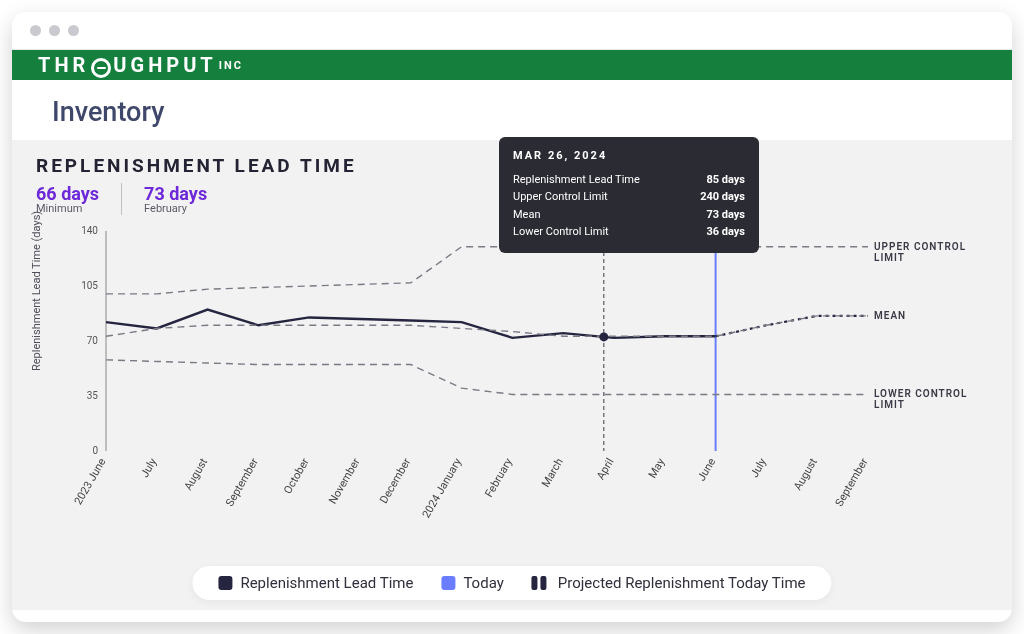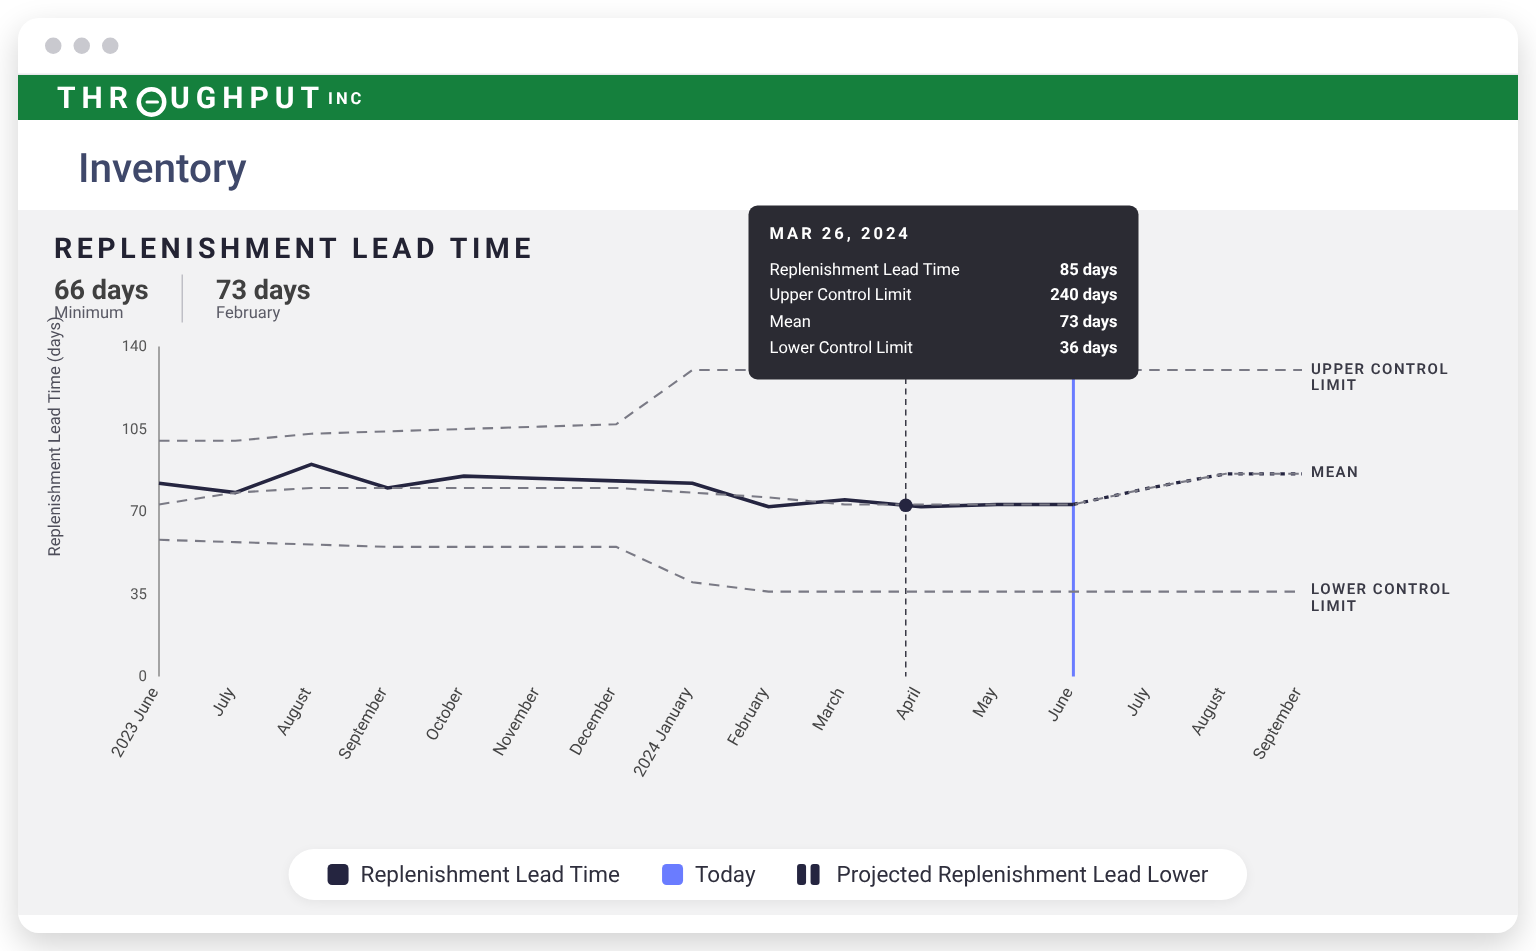--- a/index.html
+++ b/index.html
@@ -76,21 +76,21 @@
     gap: 0;
     margin-top: 6px;
     margin-bottom: 6px;
   }
   .stat {
     padding: 0 22px 0 0;
     border-right: 1px solid #bfbfc6;
     margin-right: 22px;
   }
   .stat:last-child { border-right: none; }
-  .stat .val { font-weight: 700; font-size: 18px; color:#404040;}
+  .stat .val { font-weight: 700; font-size: 18px; color:#6d28d9;}
   .stat .lbl { font-size: 11px; color:#5b5b66; margin-top:-2px;}
   .chart-wrap {
     position: relative;
     height: 300px;
   }
   .yaxis-title {
     position: absolute;
     left: -6px; top: 150px;
     transform: rotate(-90deg);
     transform-origin: left top;
@@ -244,17 +244,17 @@
       </div>
       <div class="item">
         <span class="sw sw-today"></span>
         <span>Today</span>
       </div>
       <div class="item">
         <span class="sw-proj">
             <span></span>
             <span></span>
           </span>
-        <span>Projected Replenishment Lead Lower</span>
+        <span>Projected Replenishment Today Time</span>
       </div>
     </div>
   </div>
 </div>
 
 </body></html>

